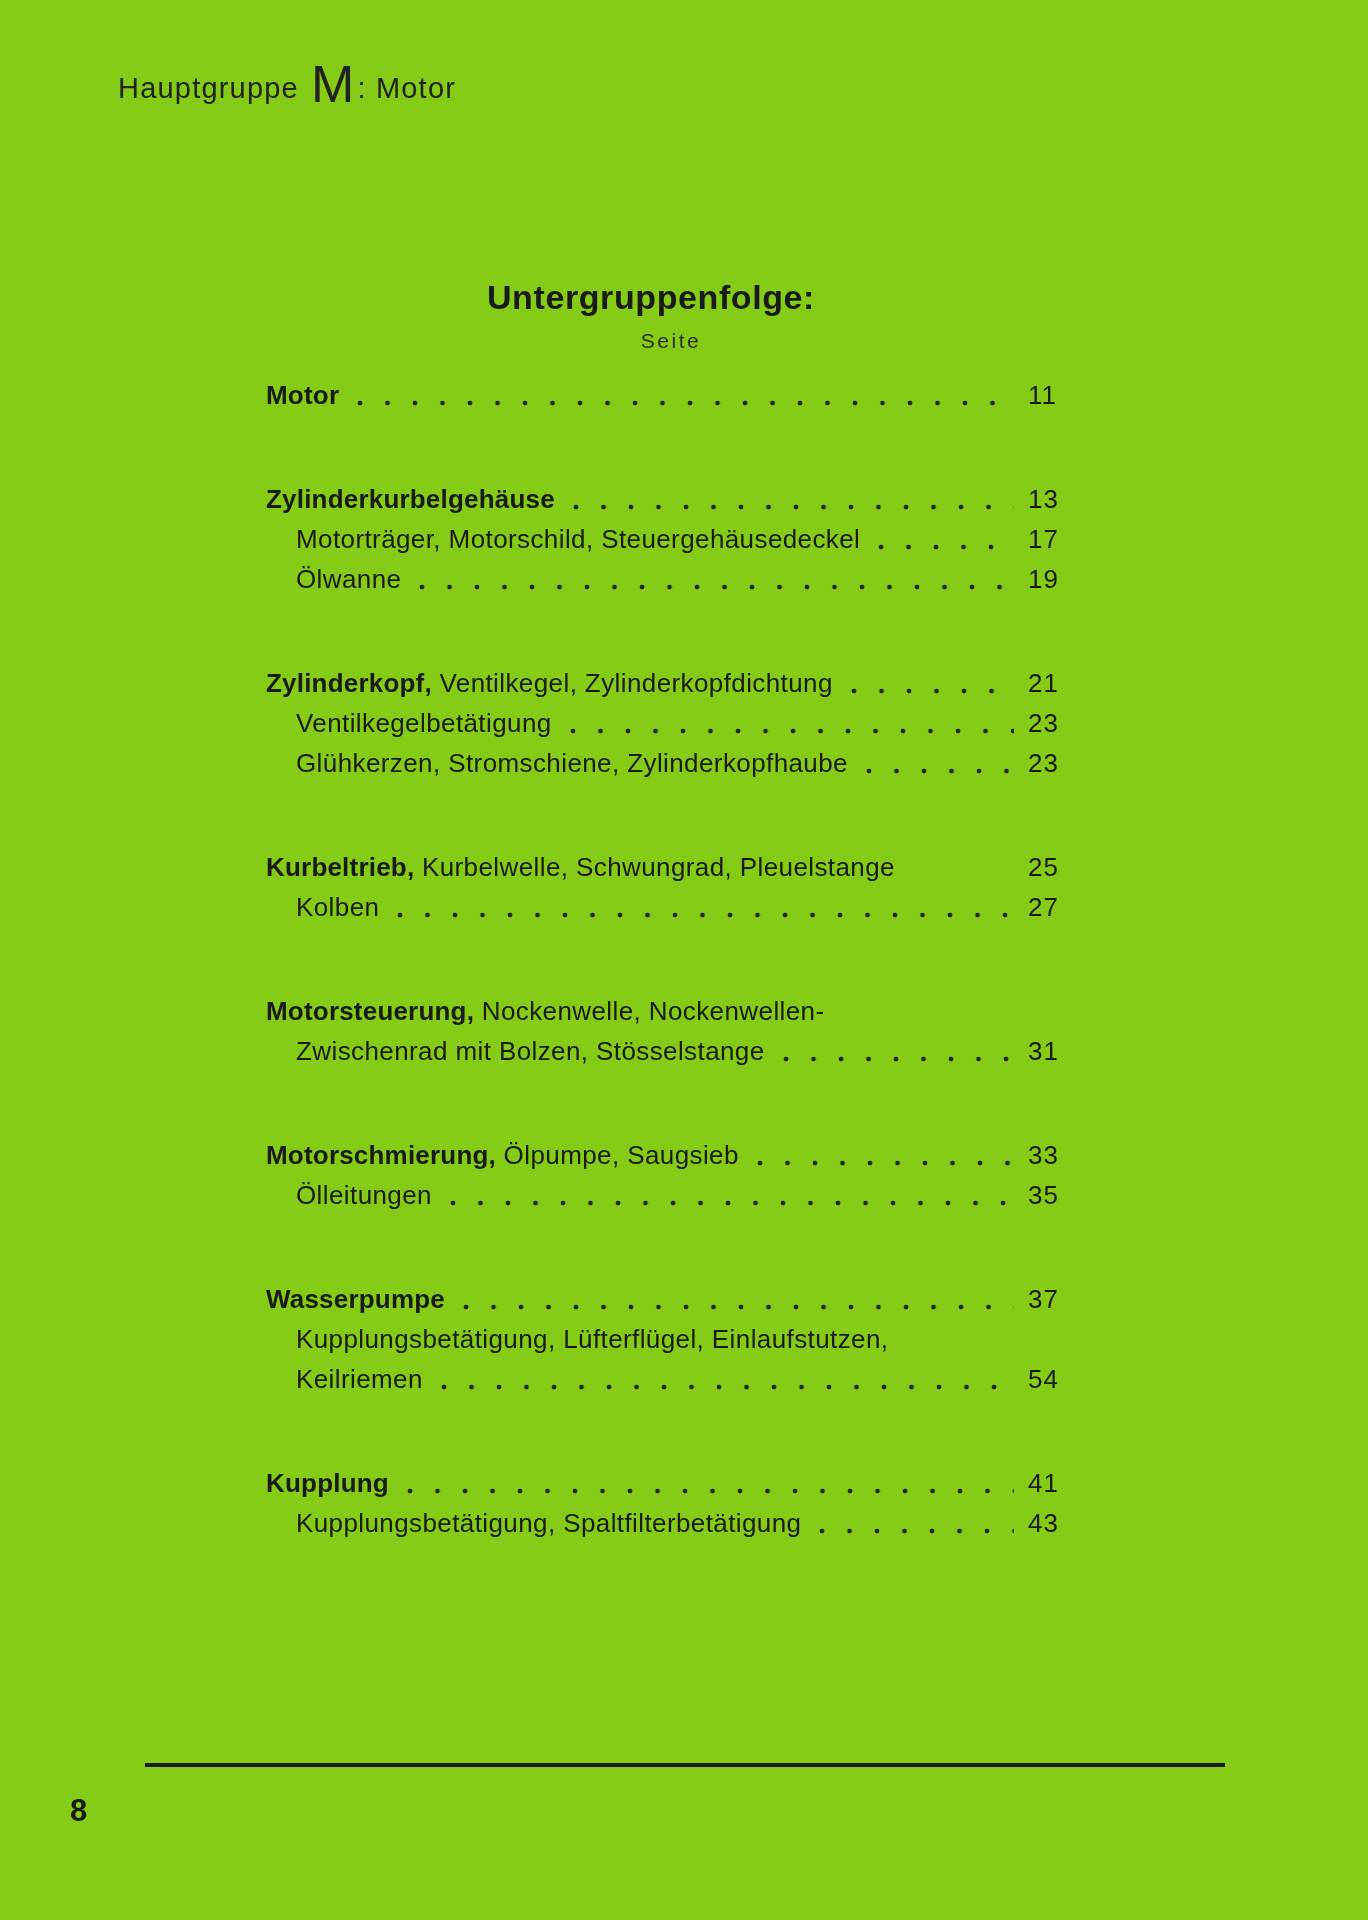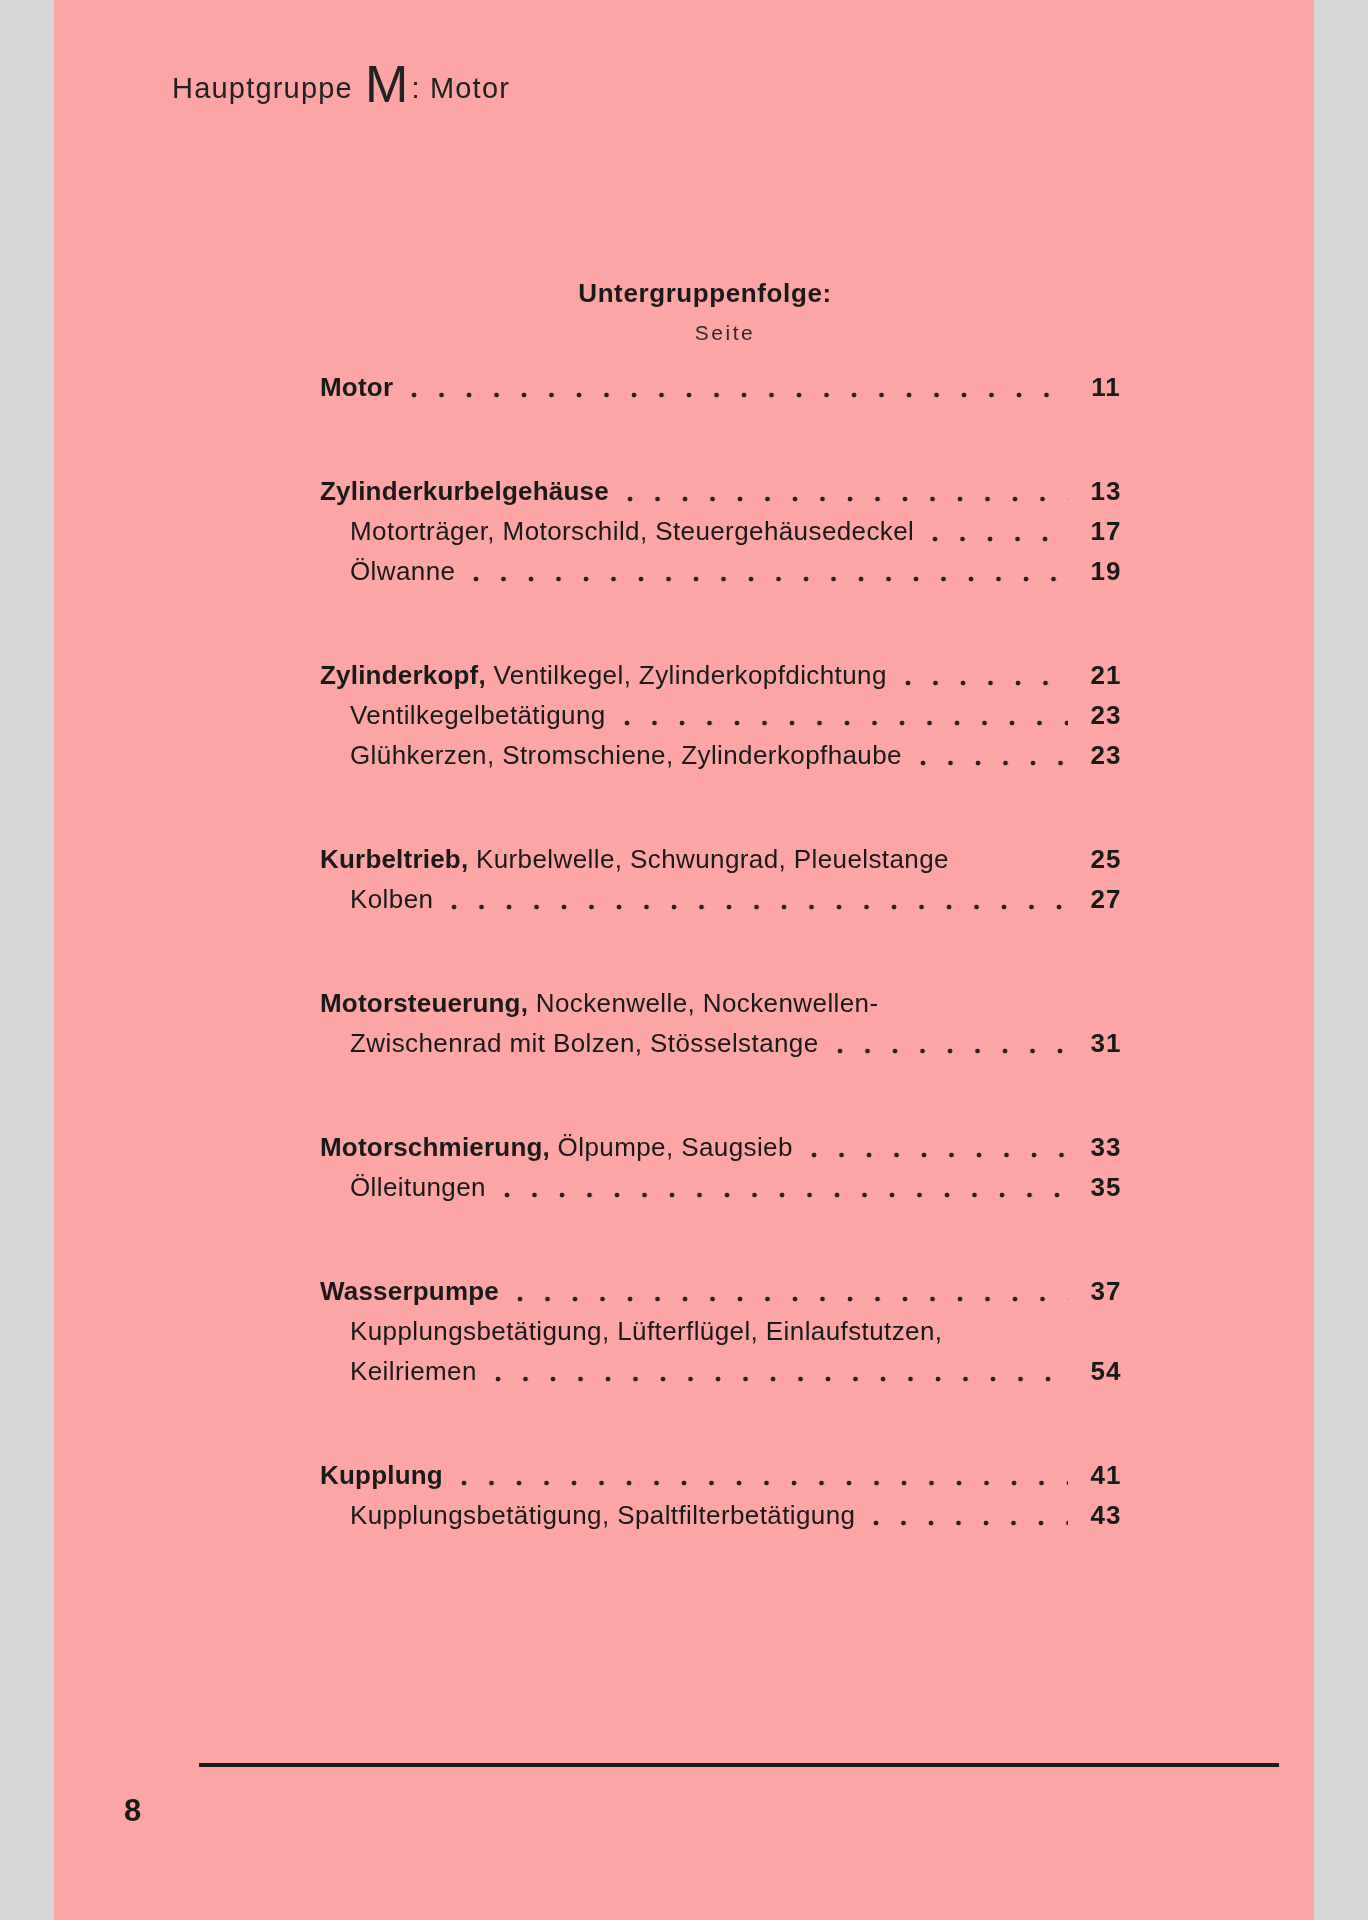--- a/index.html
+++ b/index.html
@@ -1,41 +1,41 @@
 <!DOCTYPE html>
 <html><head>
 <meta charset="utf-8">
 <style>
   html,body { margin:0; padding:0; background:#d8d8d8; }
   .page {
     position:relative;
-    width:1260px; height:1920px;
+    width:1368px; height:1920px;
     margin:0 auto;
-    background:#fca5a5;
+    background:#84cc16;
     font-family:"Liberation Sans","DejaVu Sans",sans-serif;
     color:#1a1a1a;
     overflow:hidden;
   }
 
   
   .page-header {
     position:absolute; left:118px; top:62px;
     display:flex; align-items:center;
     font-size:29px; letter-spacing:1.2px; color:#222;
     white-space:pre;
   }
   .group-letter {
     font-size:52px; line-height:1; font-weight:500;
     margin:0 2px 0 12px; position:relative; top:-4px;
   }
 
   
   .toc { position:absolute; left:266px; top:278px; width:810px; }
   .toc-heading {
-    text-align:center; font-weight:bold; font-size:26px;
+    text-align:center; font-weight:bold; font-size:34px;
     letter-spacing:0.6px; transform:translateX(-20px);
   }
   .page-col-label {
     text-align:center; font-size:21px; letter-spacing:2.5px;
     margin-top:12px; color:#2c2c2c;
   }
 
   .toc-group { margin-top:64px; }
   #toc-groups .toc-group:first-child { margin-top:22px; }
 
@@ -50,22 +50,22 @@
   .leader {
     flex:1 1 auto; min-width:0;
     margin-left:18px; margin-right:14px;
     background-image:radial-gradient(circle at 3px 28px, #222 2px, rgba(0,0,0,0) 2.7px);
     background-size:27.5px 40px;
     background-repeat:repeat-x;
   }
   .leader.no-dots { background:none; }
 
   .page-num {
-    width:48px; flex:0 0 48px; text-align:center;
-    font-weight:700; letter-spacing:1px;
+    width:48px; flex:0 0 48px; text-align:left;
+    font-weight:400; letter-spacing:1px;
   }
 
   .bottom-rule {
     position:absolute; left:145px; top:1763px;
     width:1080px; height:4px; background:#1c1c1c;
   }
   .page-number {
     position:absolute; left:70px; top:1793px;
     font-size:31px; font-weight:600;
   }

